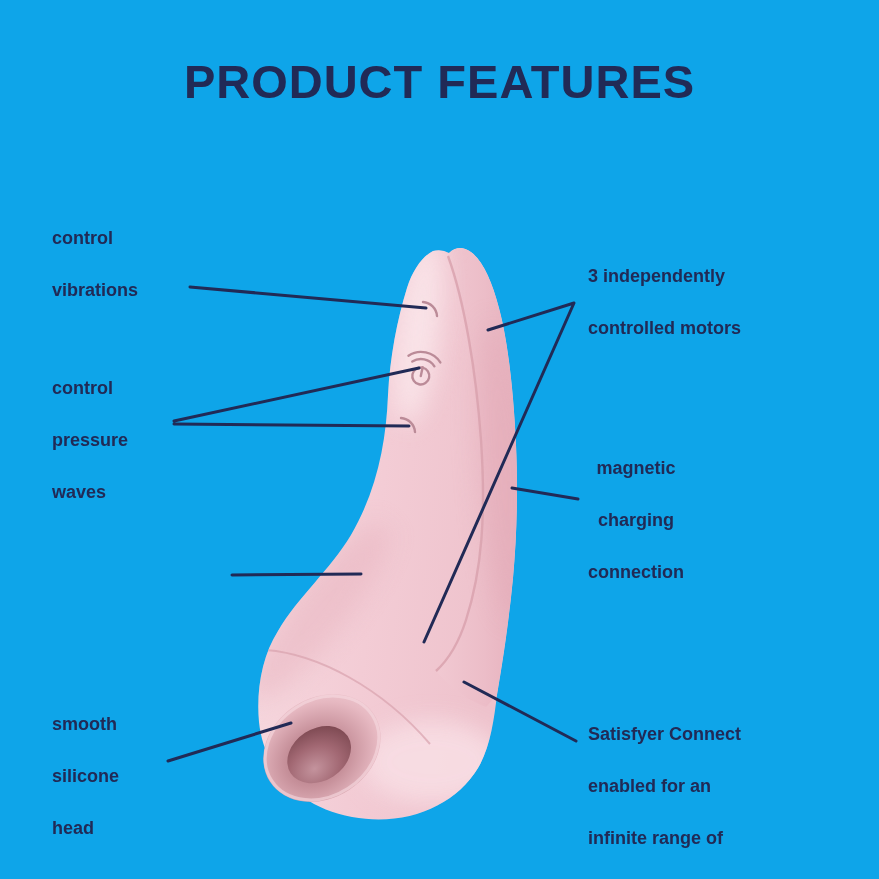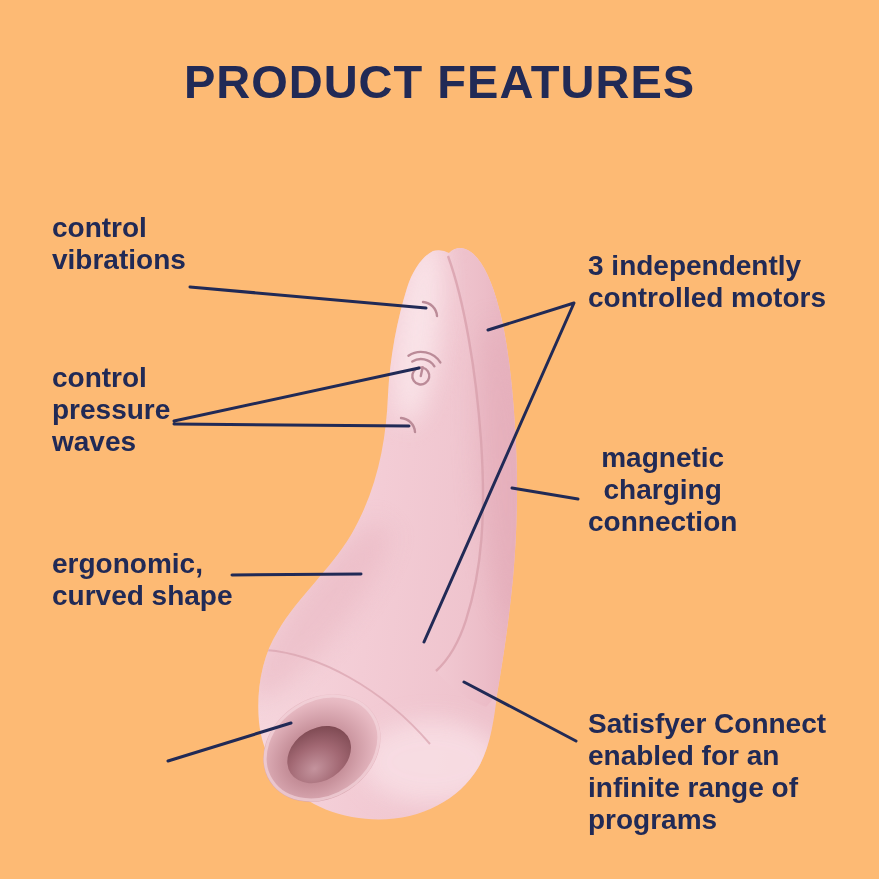--- a/index.html
+++ b/index.html
@@ -1,25 +1,25 @@
 <!DOCTYPE html>
 <html><head>
 <meta charset="utf-8">
 <style>
   html,body{margin:0;padding:0;background:#fff;}
   .stage{
-    position:relative;width:879px;height:879px;background:#fdba74;overflow:hidden;
+    position:relative;width:879px;height:879px;background:#0ea5e9;overflow:hidden;
     font-family:"Liberation Sans",sans-serif;
   }
   .title{
     position:absolute;left:0;top:54px;width:879px;text-align:center;
     font-size:47px;font-weight:800;letter-spacing:1px;color:#212a56;
   }
   .callout{
-    position:absolute;font-size:28px;line-height:32px;font-weight:600;
+    position:absolute;font-size:18px;line-height:52px;font-weight:600;
     color:#212a56;white-space:pre-line;
   }
   .co-left{left:52px;}
   .co-right{left:588px;}
   #co-control-vibrations{top:212px;}
   #co-control-pressure-waves{top:362px;}
   #co-ergonomic{top:548px;}
   #co-silicone{top:698px;}
   #co-motors{top:250px;}
   #co-magnetic{top:442px;text-align:center;}
@@ -121,22 +121,23 @@
     </g>
   </svg>
 
   <div class="title">PRODUCT FEATURES</div>
 
   <div class="callout co-left" id="co-control-vibrations">control
 vibrations</div>
   <div class="callout co-left" id="co-control-pressure-waves">control
 pressure
 waves</div>
-  <div class="callout co-left" id="co-ergonomic">ergonomic,
-curved shape</div>
+  <div class="callout co-left" id="co-silicone">smooth
+silicone
+head</div>
   <div class="callout co-right" id="co-motors">3 independently
 controlled motors</div>
   <div class="callout co-right" id="co-magnetic">magnetic
 charging
 connection</div>
   <div class="callout co-right" id="co-connect">Satisfyer Connect
 enabled for an
 infinite range of
 programs</div>
 </div>

